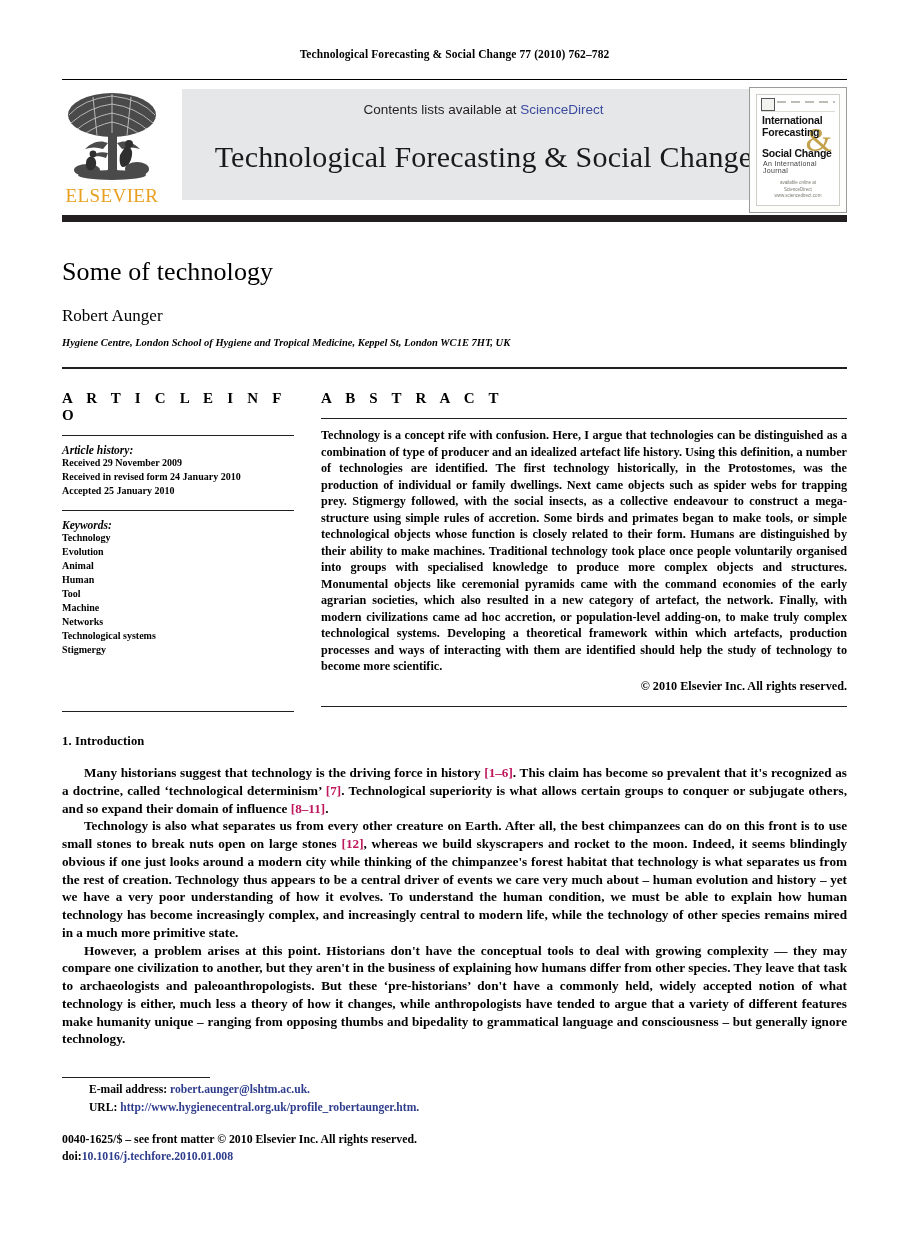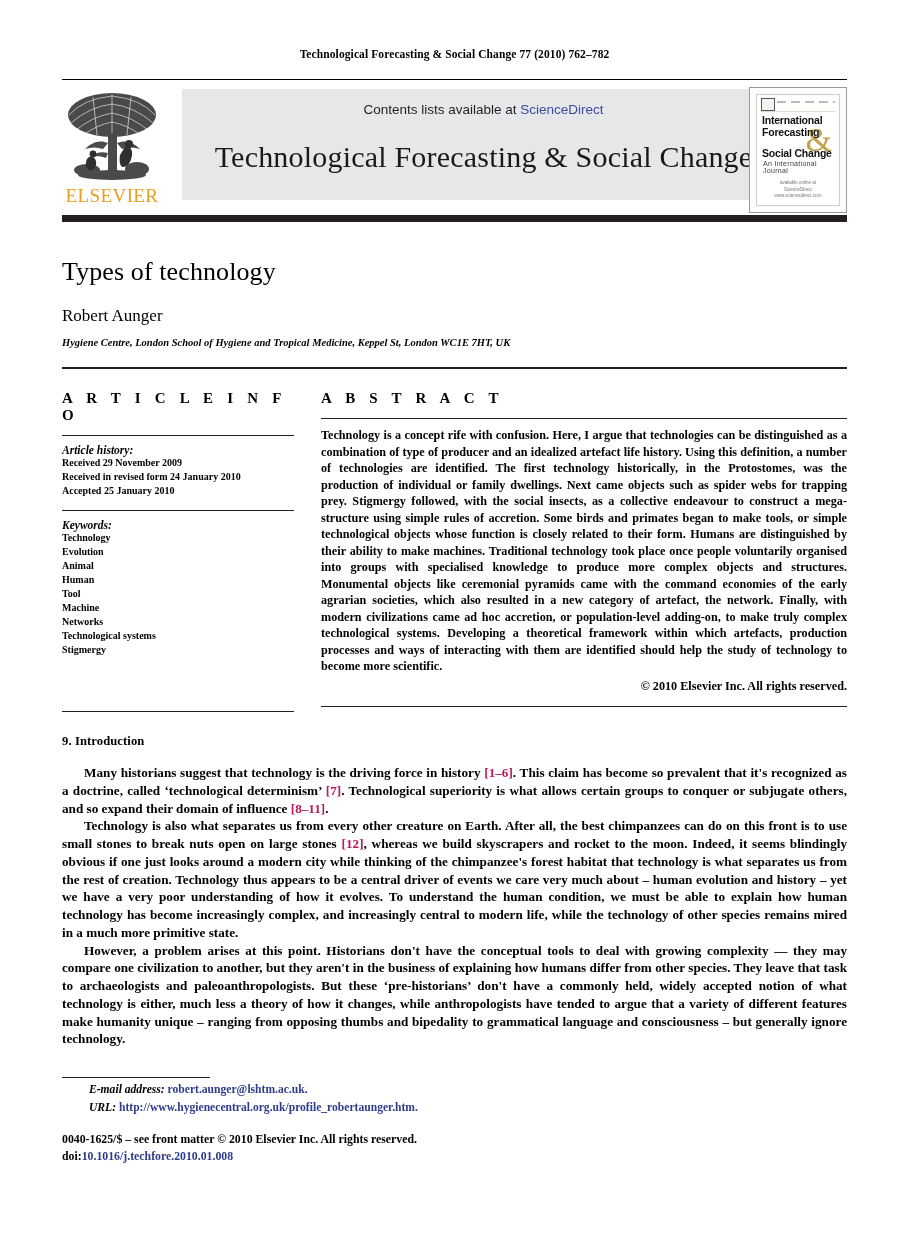--- a/index.html
+++ b/index.html
@@ -294,21 +294,20 @@
     width: 148px;
     border-top: 1.6px solid #231f20;
   }
   .foot-line {
     font-size: 11.6px;
     font-weight: bold;
     margin-top: 5px;
     padding-left: 27px;
   }
   .foot-line .lbl {
-    font-style: italic;
     margin-top: 16px;
   }
   .foot-link { color: #2e3c8c; }
   .foot-issn {
     font-size: 11.8px;
     font-weight: bold;
     margin-top: 17px;
     line-height: 1.45;
   }
 
@@ -381,21 +380,21 @@
           <div>available online at</div>
           <div>ScienceDirect</div>
           <div>www.sciencedirect.com</div>
         </div>
       </div>
     </div>
   </div>
 
   <div class="thickbar"></div>
 
-  <div class="title">Types of technology</div>
+  <div class="title">Some of technology</div>
   <div class="author">Robert Aunger</div>
   <div class="affiliation">Hygiene Centre, London School of Hygiene and Tropical Medicine, Keppel St, London WC1E 7HT, UK</div>
   <div class="rule-thick"></div>
 
   <div class="cols">
 
     <div class="col-info">
       <div class="sechead">A R T I C L E   I N F O</div>
       <div class="hr-thin"></div>
       <div class="subhead">Article history:</div>
@@ -421,21 +420,21 @@
     <div class="col-abs">
       <div class="sechead">A B S T R A C T</div>
       <div class="hr-thin"></div>
       <div class="abstract-p">Technology is a concept rife with confusion. Here, I argue that technologies can be distinguished as a combination of type of producer and an idealized artefact life history. Using this definition, a number of technologies are identified. The first technology historically, in the Protostomes, was the production of individual or family dwellings. Next came objects such as spider webs for trapping prey. Stigmergy followed, with the social insects, as a collective endeavour to construct a mega-structure using simple rules of accretion. Some birds and primates began to make tools, or simple technological objects whose function is closely related to their form. Humans are distinguished by their ability to make machines. Traditional technology took place once people voluntarily organised into groups with specialised knowledge to produce more complex objects and structures. Monumental objects like ceremonial pyramids came with the command economies of the early agrarian societies, which also resulted in a new category of artefact, the network. Finally, with modern civilizations came ad hoc accretion, or population-level adding-on, to make truly complex technological systems. Developing a theoretical framework within which artefacts, production processes and ways of interacting with them are identified should help the study of technology to become more scientific.</div>
       <div class="copyline">© 2010 Elsevier Inc. All rights reserved.</div>
       <div class="col-abs-bottomrule"></div>
     </div>
   </div>
 
   <div class="body-section">
-    <div class="h2">9. Introduction</div>
+    <div class="h2">1. Introduction</div>
     <div id="paras">
           <div class="para first">Many historians suggest that technology is the driving force in history <a class="ref" href="#" style="text-decoration: none;">[1–6]</a>. This claim has become so prevalent that it's recognized as a doctrine, called ‘technological determinism’ <a class="ref" href="#" style="text-decoration: none;">[7]</a>. Technological superiority is what allows certain groups to conquer or subjugate others, and so expand their domain of influence <a class="ref" href="#" style="text-decoration: none;">[8–11]</a>.</div>
           <div class="para">Technology is also what separates us from every other creature on Earth. After all, the best chimpanzees can do on this front is to use small stones to break nuts open on large stones <a class="ref" href="#" style="text-decoration: none;">[12]</a>, whereas we build skyscrapers and rocket to the moon. Indeed, it seems blindingly obvious if one just looks around a modern city while thinking of the chimpanzee's forest habitat that technology is what separates us from the rest of creation. Technology thus appears to be a central driver of events we care very much about – human evolution and history – yet we have a very poor understanding of how it evolves. To understand the human condition, we must be able to explain how human technology has become increasingly complex, and increasingly central to modern life, while the technology of other species remains mired in a much more primitive state.</div>
           <div class="para">However, a problem arises at this point. Historians don't have the conceptual tools to deal with growing complexity — they may compare one civilization to another, but they aren't in the business of explaining how humans differ from other species. They leave that task to archaeologists and paleoanthropologists. But these ‘pre-historians’ don't have a commonly held, widely accepted notion of what technology is either, much less a theory of how it changes, while anthropologists have tended to argue that a variety of different features make humanity unique – ranging from opposing thumbs and bipedality to grammatical language and consciousness – but generally ignore technology.</div>
         </div>
   </div>
 
   <div class="footer">
     <div class="foot-rule"></div>
     <div class="foot-line">

